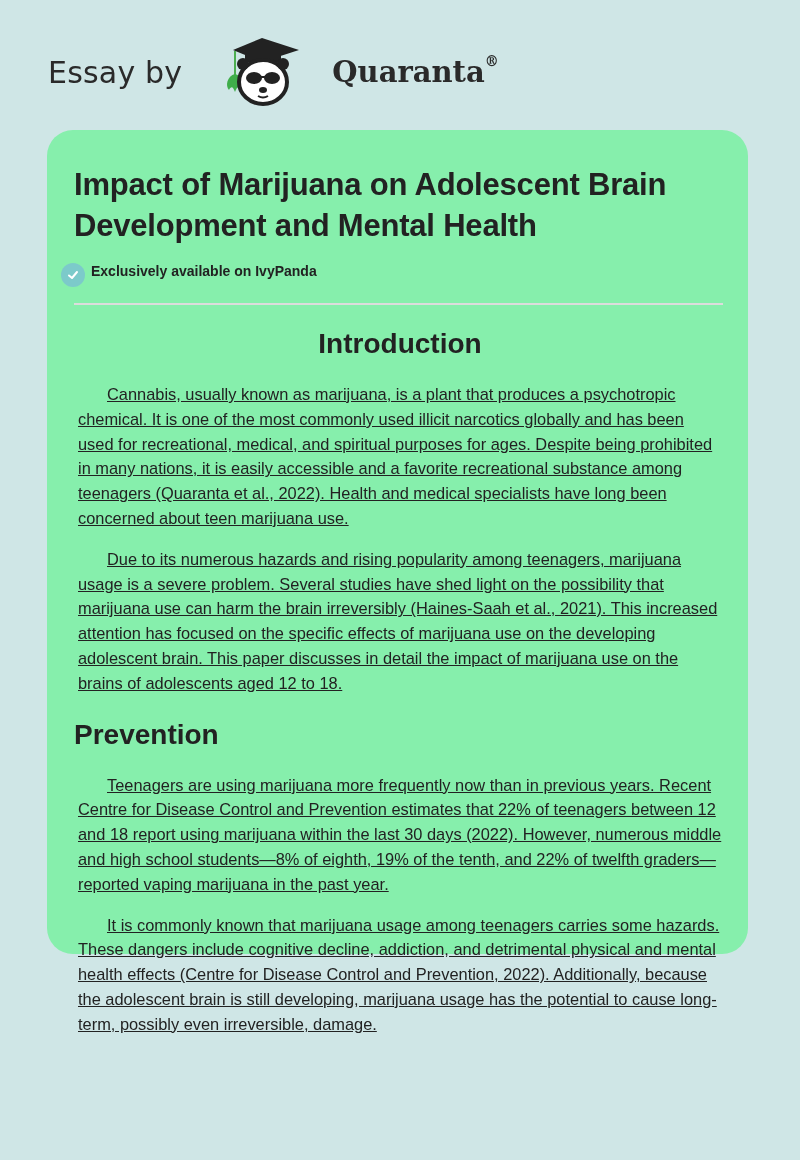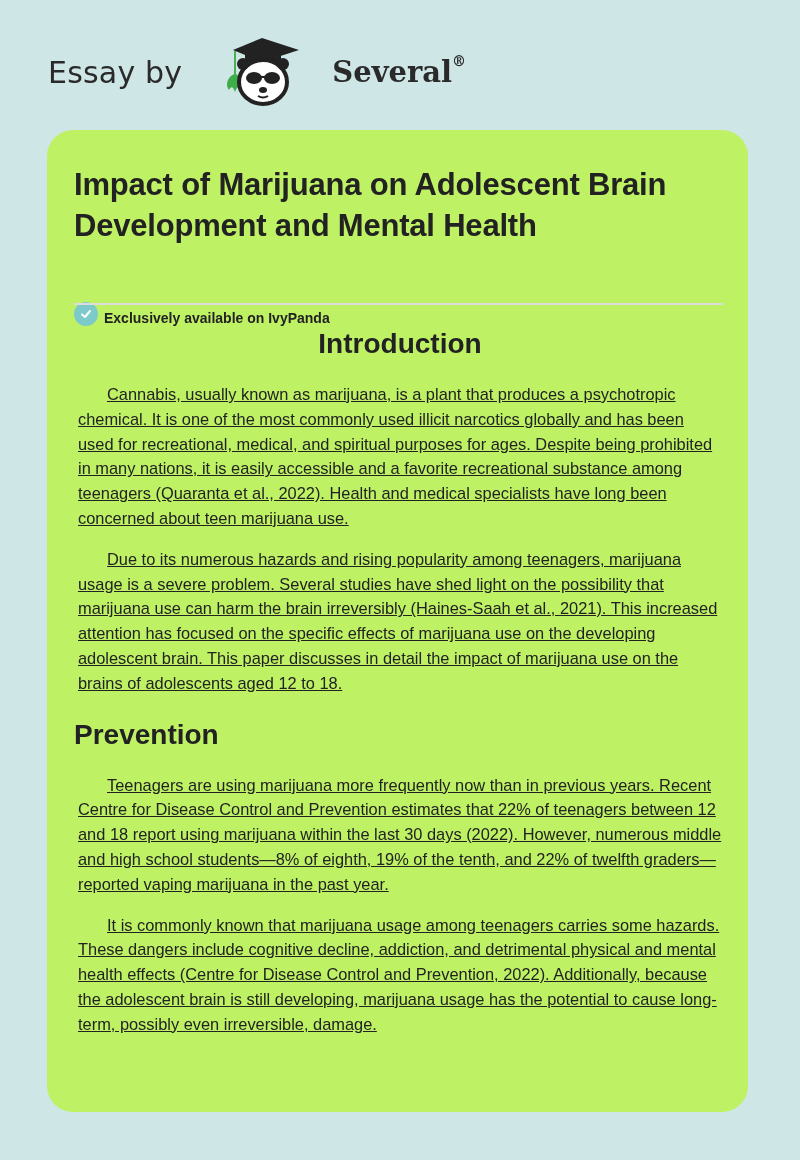--- a/index.html
+++ b/index.html
@@ -24,31 +24,31 @@
       margin-right: 18px;
     }
     .logo-icon { width: 86px; height: 72px; margin-right: 8px; }
     .brand {
       font-family: "DejaVu Serif", serif;
       font-weight: bold; font-size: 29px; color: #2a2a2a;
     }
     .brand sup { font-size: 14px; vertical-align: top; position: relative; top: -2px; }
     .card {
       position: absolute; left: 47px; top: 130px;
-      width: 701px; height: 982px;
-      background: #bef264; border-radius: 26px;
+      width: 701px; height: 824px;
+      background: #86efac; border-radius: 26px;
     }
     .title {
       position: absolute; left: 27px; top: 34px; width: 660px;
       margin: 0; font-size: 31px; line-height: 41px; font-weight: bold;
       color: #222; letter-spacing: -0.2px;
     }
     .exclusive {
-      position: absolute; left: 27px; top: 133px;
-      display: flex; align-items: flex-end; margin-top: 39px;
+      position: absolute; left: 14px; top: 133px;
+      display: flex; align-items: flex-start;
     }
     .check-badge {
       width: 24px; height: 24px; border-radius: 50%;
       background: #7ccaca; display: flex; align-items: center; justify-content: center;
       margin-right: 6px;
     }
     .exclusive-label { font-size: 14px; font-weight: bold; color: #222; }
     .divider {
       position: absolute; left: 27px; top: 173px; width: 649px;
       height: 2px; background: #dcdcdc;
@@ -87,21 +87,21 @@
     <circle cx="24" cy="28" r="6" fill="#222"></circle>
     <circle cx="64" cy="28" r="6" fill="#222"></circle>
 
     <ellipse cx="35" cy="42" rx="8" ry="6" fill="#222"></ellipse>
     <ellipse cx="53" cy="42" rx="8" ry="6" fill="#222"></ellipse>
     <rect x="42" y="40" width="4" height="2" fill="#222"></rect>
 
     <ellipse cx="44" cy="54" rx="4" ry="3" fill="#222"></ellipse>
     <path d="M39,60 Q44,63 49,60" stroke="#222" stroke-width="2" fill="none"></path>
   </svg>
-  <span class="brand"><span>Several</span><sup>®</sup></span>
+  <span class="brand"><span>Quaranta</span><sup>®</sup></span>
 </div>
 
 <main class="card">
   <h1 class="title">Impact of Marijuana on Adolescent Brain Development and Mental Health</h1>
 
   <div class="exclusive">
     <span class="check-badge">
       <svg width="12" height="12" viewBox="0 0 12 12">
           <path d="M2,6.5 L5,9 L10,3" stroke="#fff" stroke-width="2" fill="none" stroke-linecap="round" stroke-linejoin="round"></path>
         </svg>

